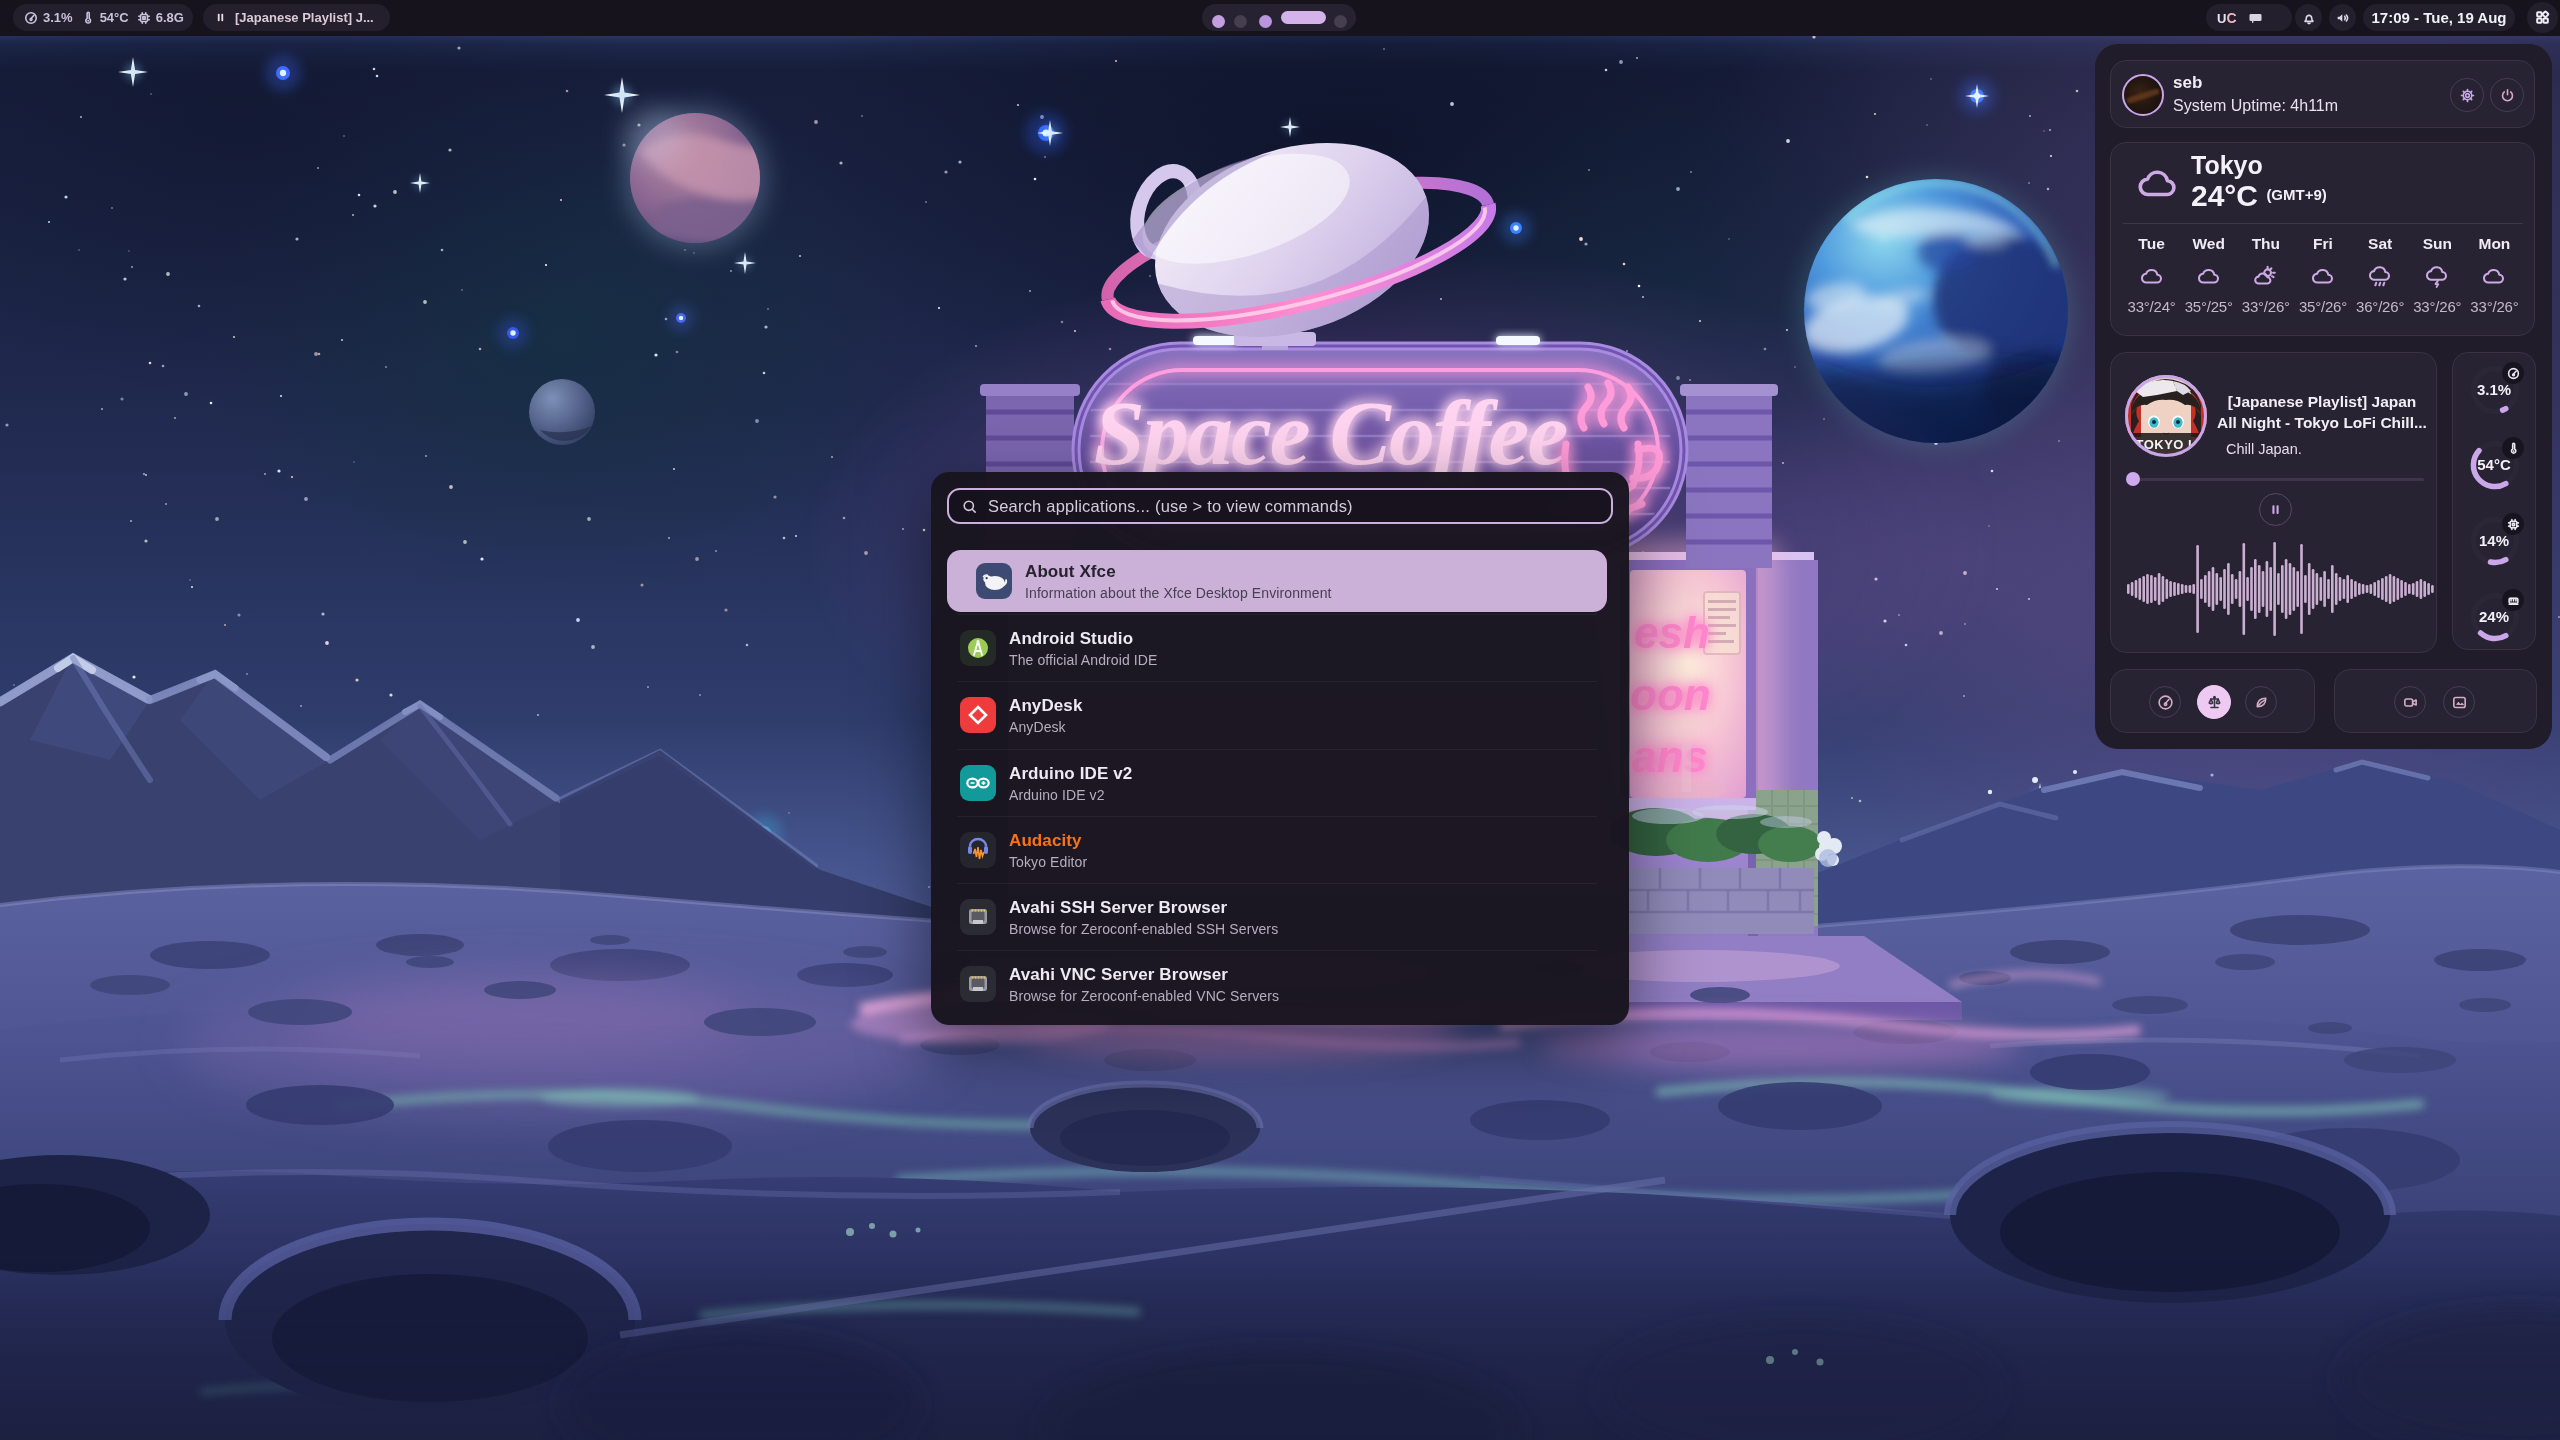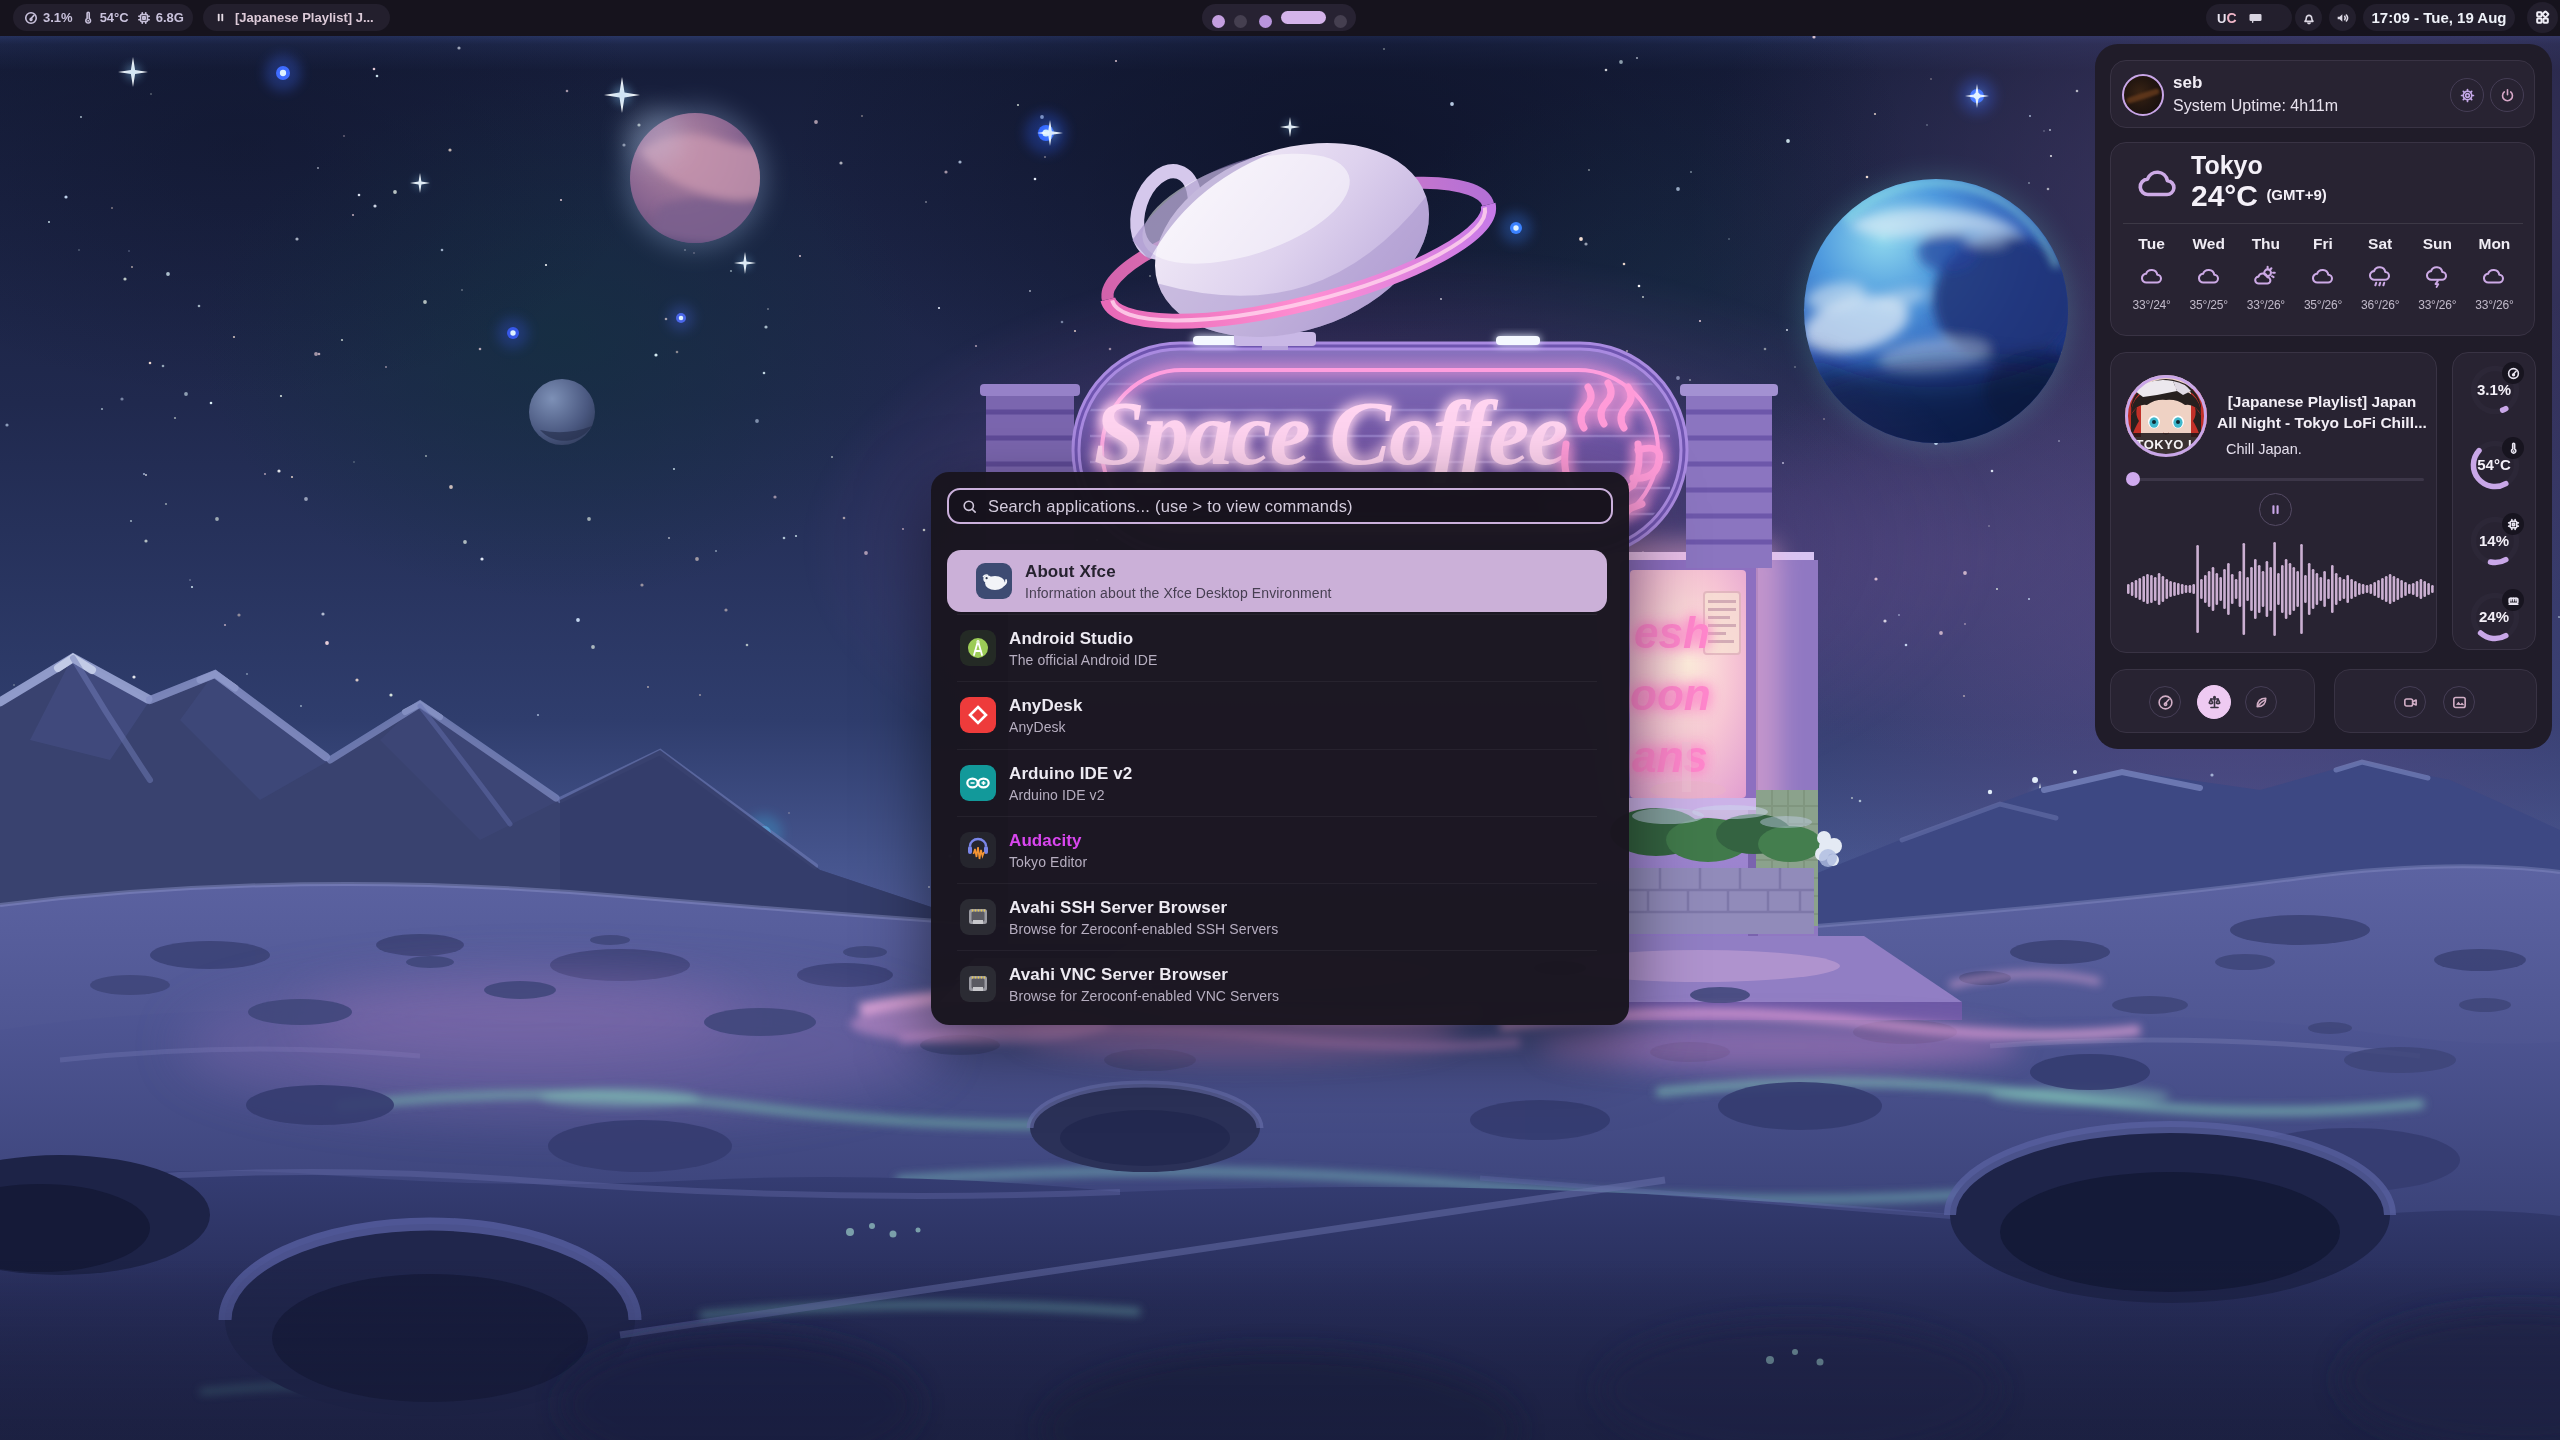--- a/index.html
+++ b/index.html
@@ -21,21 +21,21 @@
 .lt { font-size:17px; font-weight:bold; letter-spacing:0.1px; }
 .ls { font-size:14px; margin-top:3px; letter-spacing:0.1px; }
 #sidebar { position:absolute; left:2095px; top:44px; width:457px; height:705px; background:#201c29; border-radius:23px; z-index:10; }
 .card { position:absolute; background:#282332; border:1px solid #393344; border-radius:16px; }
 #avatar { position:absolute; left:11px; top:13px; width:42px; height:42px; border-radius:50%; border:2.5px solid #c9a6e8; background:radial-gradient(circle at 42% 45%, #3a2414 0%, #241710 45%, #120d0e 100%); overflow:hidden; }
 #avatar::after { content:""; position:absolute; left:2px; top:17px; width:34px; height:6px; background:#6b3d1d; border-radius:4px; transform:rotate(-18deg); opacity:0.75; filter:blur(1.2px); }
 .rbtn { position:absolute; width:34px; height:34px; border-radius:50%; border:1.5px solid #453d55; display:flex; align-items:center; justify-content:center; }
 #days { position:absolute; left:12px; top:92px; width:400px; display:flex; }
 .day { flex:1; display:flex; flex-direction:column; align-items:center; }
 .dn { color:#f0ecf4; font-size:15.5px; font-weight:bold; margin-bottom:10px; }
-.dt { color:#c0b9c9; font-size:12px; margin-top:9px; letter-spacing:-0.2px; }
+.dt { color:#c0b9c9; font-size:15px; margin-top:9px; letter-spacing:-0.2px; }
 #albumart { position:absolute; left:14px; top:22px; }
 #mtitle { position:absolute; left:104px; top:38px; width:214px; font-size:15.5px; font-weight:bold; color:#f2eef6; line-height:21px; text-align:center; white-space:nowrap; }
 #msub { position:absolute; left:115px; top:88px; font-size:14.5px; color:#e4deec; }
 #slider { position:absolute; left:16px; top:125px; width:297px; height:2.5px; background:#3c3648; border-radius:2px; }
 #sknob { position:absolute; left:-1px; top:-6px; width:14px; height:14px; border-radius:50%; background:#cfa9ee; }
 #pausebtn { position:absolute; left:148px; top:140px; width:33px; height:33px; border-radius:50%; border:1.5px solid #544a64; display:flex; align-items:center; justify-content:center; }
 .gic { position:absolute; width:22px; height:22px; display:flex; align-items:center; justify-content:center; }
 .bbtn { position:absolute; top:16px; width:32px; height:32px; border-radius:50%; border:1.5px solid #453d55; display:flex; align-items:center; justify-content:center; }
 .bbtn.sel2 { background:#eecaf2; border-color:#eecaf2; width:34px; height:34px; top:15px; }
 </style>
@@ -1084,21 +1084,21 @@
       <div class="licon">
           <svg width="36" height="36" viewBox="0 0 36 36" style="display:block">
             <rect width="36" height="36" rx="9" fill="#25252d"></rect>
             <path d="M10 14 a8 7 0 0 1 16 0" fill="none" stroke="#7a86e8" stroke-width="2.4"></path>
             <rect x="8" y="14" width="4" height="8" rx="2" fill="#7a86e8"></rect>
             <rect x="24" y="14" width="4" height="8" rx="2" fill="#7a86e8"></rect>
             <path d="M13.5 22 l1.5-5 1.5 8 1.5-10 1.5 12 1.5-9 1.5 6 1.5-4" stroke="#f59433" stroke-width="1.6" fill="none"></path>
           </svg>
         </div>
       <div class="ltxt">
-          <div class="lt" style="color:#d946ef">Audacity</div>
+          <div class="lt" style="color:#f97316">Audacity</div>
           <div class="ls" style="color:#b6aec0">Tokyo Editor</div>
         </div>
     </div>
 <div class="lrow" style="top:414px">
       <div class="licon">
           <svg width="36" height="36" viewBox="0 0 36 36" style="display:block">
             <rect width="36" height="36" rx="9" fill="#2b2b33"></rect>
             <rect x="9" y="10" width="18" height="15" rx="2.5" fill="#9a9aa2"></rect>
             <rect x="11.5" y="12.5" width="13" height="10" rx="1.5" fill="#5a5a62"></rect>
             <path d="M12.5 10.5 v2 M15.5 10.5 v2 M18.5 10.5 v2 M21.5 10.5 v2 M24.5 10.5 v2" stroke="#e8c84a" stroke-width="1.4"></path>

